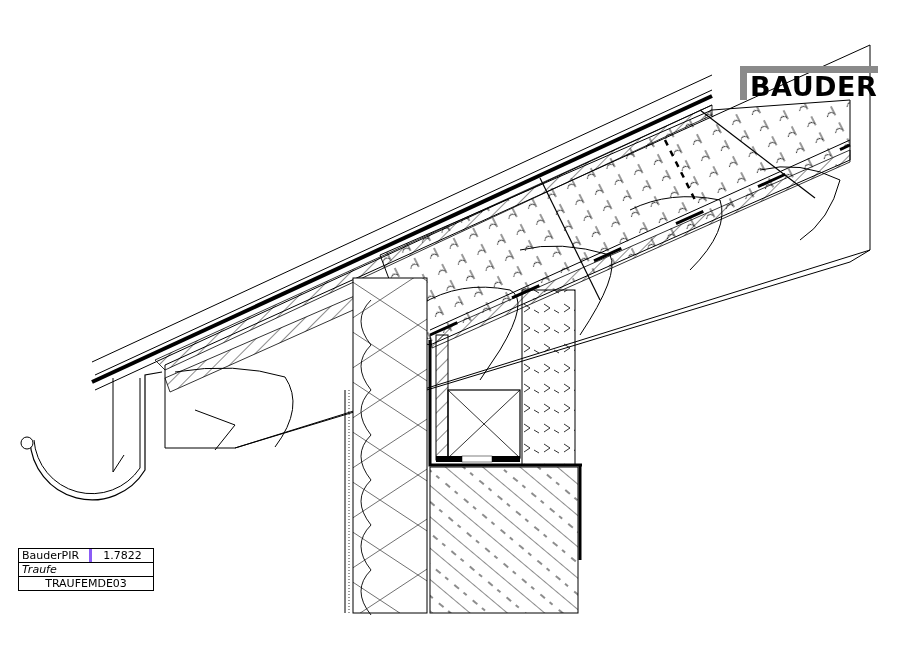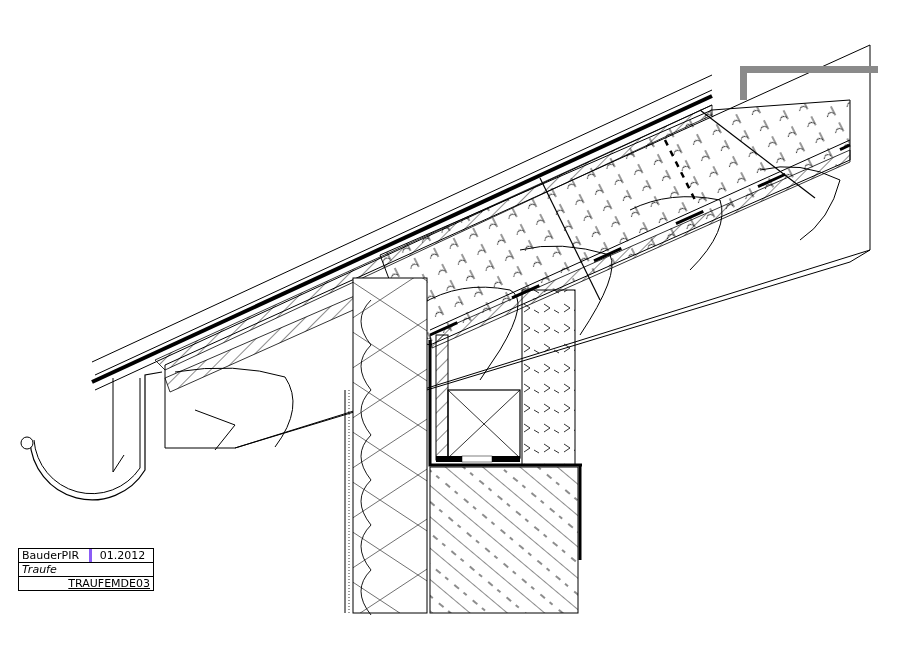--- a/index.html
+++ b/index.html
@@ -9,21 +9,21 @@
   .logo-bar-top { position: absolute; left: 0; top: 0; width: 138px; height: 7px; background: #8a8a8a; }
   .logo-bar-left { position: absolute; left: 0; top: 0; width: 7px; height: 34px; background: #8a8a8a; }
   .logo-text { position: absolute; left: 10px; top: 6px; font-family: "DejaVu Sans", sans-serif; font-weight: bold; font-size: 27px; letter-spacing: 0.5px; color: #000; line-height: 30px; }
   .title-block { position: absolute; left: 18px; top: 548px; width: 134px; border: 1.5px solid #000; font-family: "DejaVu Sans", sans-serif; font-size: 11px; color: #000; }
   .tb-row { display: flex; border-bottom: 1px solid #000; height: 13px; line-height: 13px; }
   .tb-row:last-child { border-bottom: none; }
   .tb-cell { padding: 0 3px; white-space: nowrap; }
   .tb-cell.left { width: 64px; border-right: 3px solid #8b5cf6; }
   .tb-cell.right { flex: 1; text-align: center; }
   .tb-cell.full { flex: 1; font-style: italic; }
-  .tb-cell.center { flex: 1; text-align: right; text-decoration: underline; }
+  .tb-cell.center { flex: 1; text-align: center; }
 </style>
 </head>
 <body>
 
 <svg id="drawing" viewBox="0 0 920 650" xmlns="http://www.w3.org/2000/svg">
   <defs>
     <pattern id="insul" width="22" height="18" patternUnits="userSpaceOnUse" patternTransform="rotate(-27)">
       <path d="M2 12 q4 -6 8 0 M10 4 v10" stroke="#000" stroke-width="0.8" fill="none"></path>
     </pattern>
     <pattern id="diag" width="10" height="10" patternUnits="userSpaceOnUse" patternTransform="rotate(45)">
@@ -101,26 +101,27 @@
   </g>
 
   <g>
     <rect x="430" y="467" width="148" height="146" fill="url(#concrete)" stroke="#000" stroke-width="1"></rect>
   </g>
 </svg>
 
 <div class="logo">
   <div class="logo-bar-top"></div>
   <div class="logo-bar-left"></div>
+  <div class="logo-text">BAUDER</div>
 </div>
 
 <div class="title-block">
   <div class="tb-row">
     <span class="tb-cell left">BauderPIR</span>
-    <span class="tb-cell right">01.2012</span>
+    <span class="tb-cell right">1.7822</span>
   </div>
   <div class="tb-row">
     <span class="tb-cell full">Traufe</span>
   </div>
   <div class="tb-row">
     <span class="tb-cell center">TRAUFEMDE03</span>
   </div>
 </div>
 
 </body></html>

